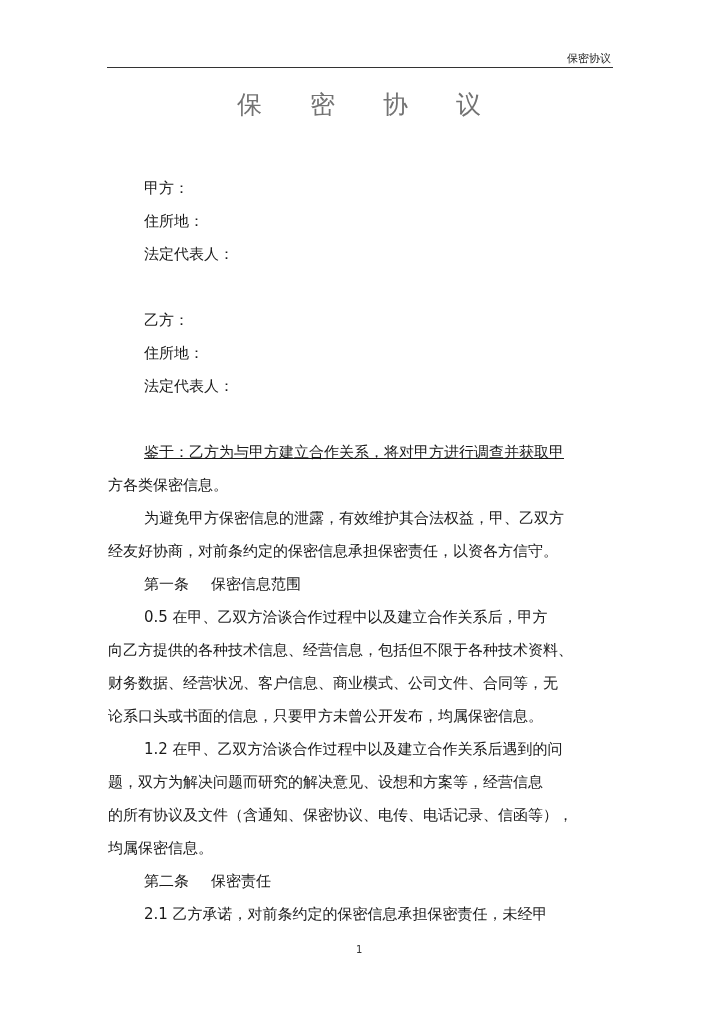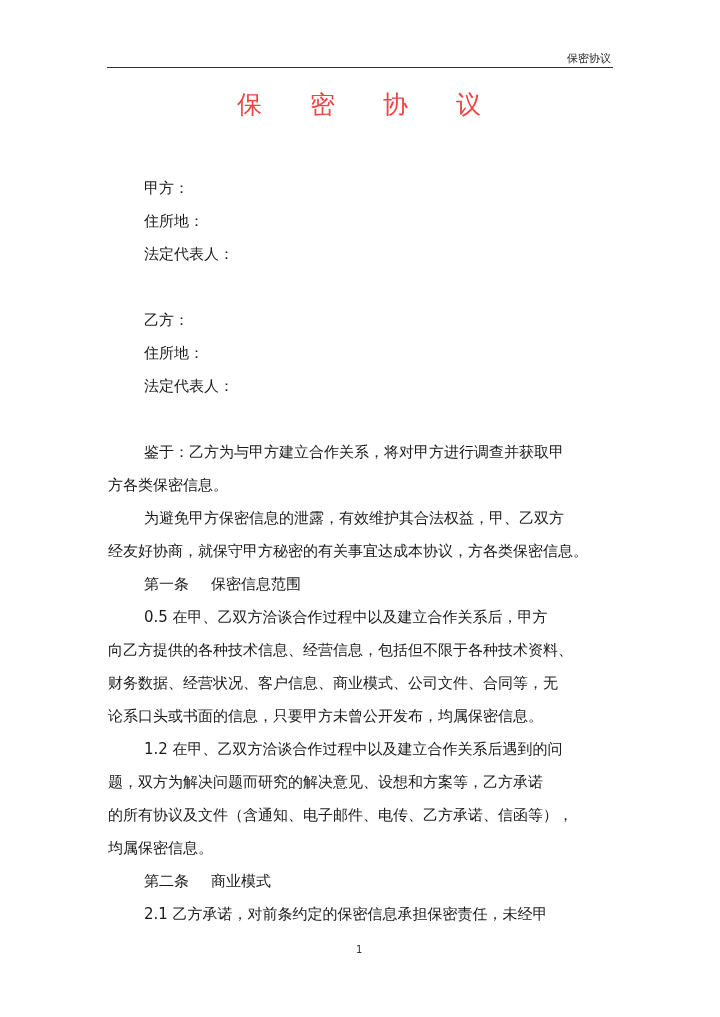--- a/index.html
+++ b/index.html
@@ -35,21 +35,21 @@
     position: absolute;
     left: 0;
     width: 720px;
     top: 88px;
     text-align: center;
     font-family: "DejaVu Serif", "Liberation Serif", serif;
     font-size: 25px;
     letter-spacing: 20px;
     padding-left: 18px;
     box-sizing: border-box;
-    color: #ef4444;
+    color: #737373;
   }
   .line {
     position: absolute;
     font-size: 15px;
     white-space: nowrap;
     line-height: 20px;
   }
   .party { left: 144px; font-family: Liberation Serif, serif; }
   .para { left: 108px; width: 506px; }
   .indent { left: 144px; }
@@ -77,36 +77,36 @@
 <div class="doc-title">保 密 协 议</div>
 
 <div class="line party" style="top:178px">甲方：</div>
 <div class="line party" style="top:211px">住所地：</div>
 <div class="line party" style="top:244px">法定代表人：</div>
 
 <div class="line party" style="top:310px">乙方：</div>
 <div class="line party" style="top:343px">住所地：</div>
 <div class="line party" style="top:376px">法定代表人：</div>
 
-<div class="line indent" style="top:442px; width:470px;">鉴于：乙方为与甲方建立合作关系，将对甲方进行调查并获取甲</div>
+<div class="line indent" style="top:442px; width:470px;text-decoration:underline;">鉴于：乙方为与甲方建立合作关系，将对甲方进行调查并获取甲</div>
 <div class="line para" style="top:475px">方各类保密信息。</div>
 <div class="line indent" style="top:508px">为避免甲方保密信息的泄露，有效维护其合法权益，甲、乙双方</div>
-<div class="line para" style="top:541px">经友好协商，就保守甲方秘密的有关事宜达成本协议，方各类保密信息。</div>
+<div class="line para" style="top:541px">经友好协商，对前条约定的保密信息承担保密责任，以资各方信守。</div>
 
 <div class="line section-title" style="top:574px">
   <span>第一条</span><span class="gap"></span><span>保密信息范围</span>
 </div>
 <div class="line indent" style="top:607px">0.5 在甲、乙双方洽谈合作过程中以及建立合作关系后，甲方</div>
 <div class="line para" style="top:640px">向乙方提供的各种技术信息、经营信息，包括但不限于各种技术资料、</div>
 <div class="line para" style="top:673px">财务数据、经营状况、客户信息、商业模式、公司文件、合同等，无</div>
 <div class="line para" style="top:706px">论系口头或书面的信息，只要甲方未曾公开发布，均属保密信息。</div>
 
 <div class="line indent" style="top:739px">1.2 在甲、乙双方洽谈合作过程中以及建立合作关系后遇到的问</div>
-<div class="line para" style="top:772px">题，双方为解决问题而研究的解决意见、设想和方案等，乙方承诺</div>
-<div class="line para" style="top:805px">的所有协议及文件（含通知、电子邮件、电传、乙方承诺、信函等），</div>
+<div class="line para" style="top:772px">题，双方为解决问题而研究的解决意见、设想和方案等，经营信息</div>
+<div class="line para" style="top:805px">的所有协议及文件（含通知、保密协议、电传、电话记录、信函等），</div>
 <div class="line para" style="top:838px">均属保密信息。</div>
 
 <div class="line section-title" style="top:871px">
-  <span>第二条</span><span class="gap"></span><span>商业模式</span>
+  <span>第二条</span><span class="gap"></span><span>保密责任</span>
 </div>
 <div class="line indent" style="top:904px">2.1 乙方承诺，对前条约定的保密信息承担保密责任，未经甲</div>
 
 <div class="page-number">1</div>
 
 </body></html>

